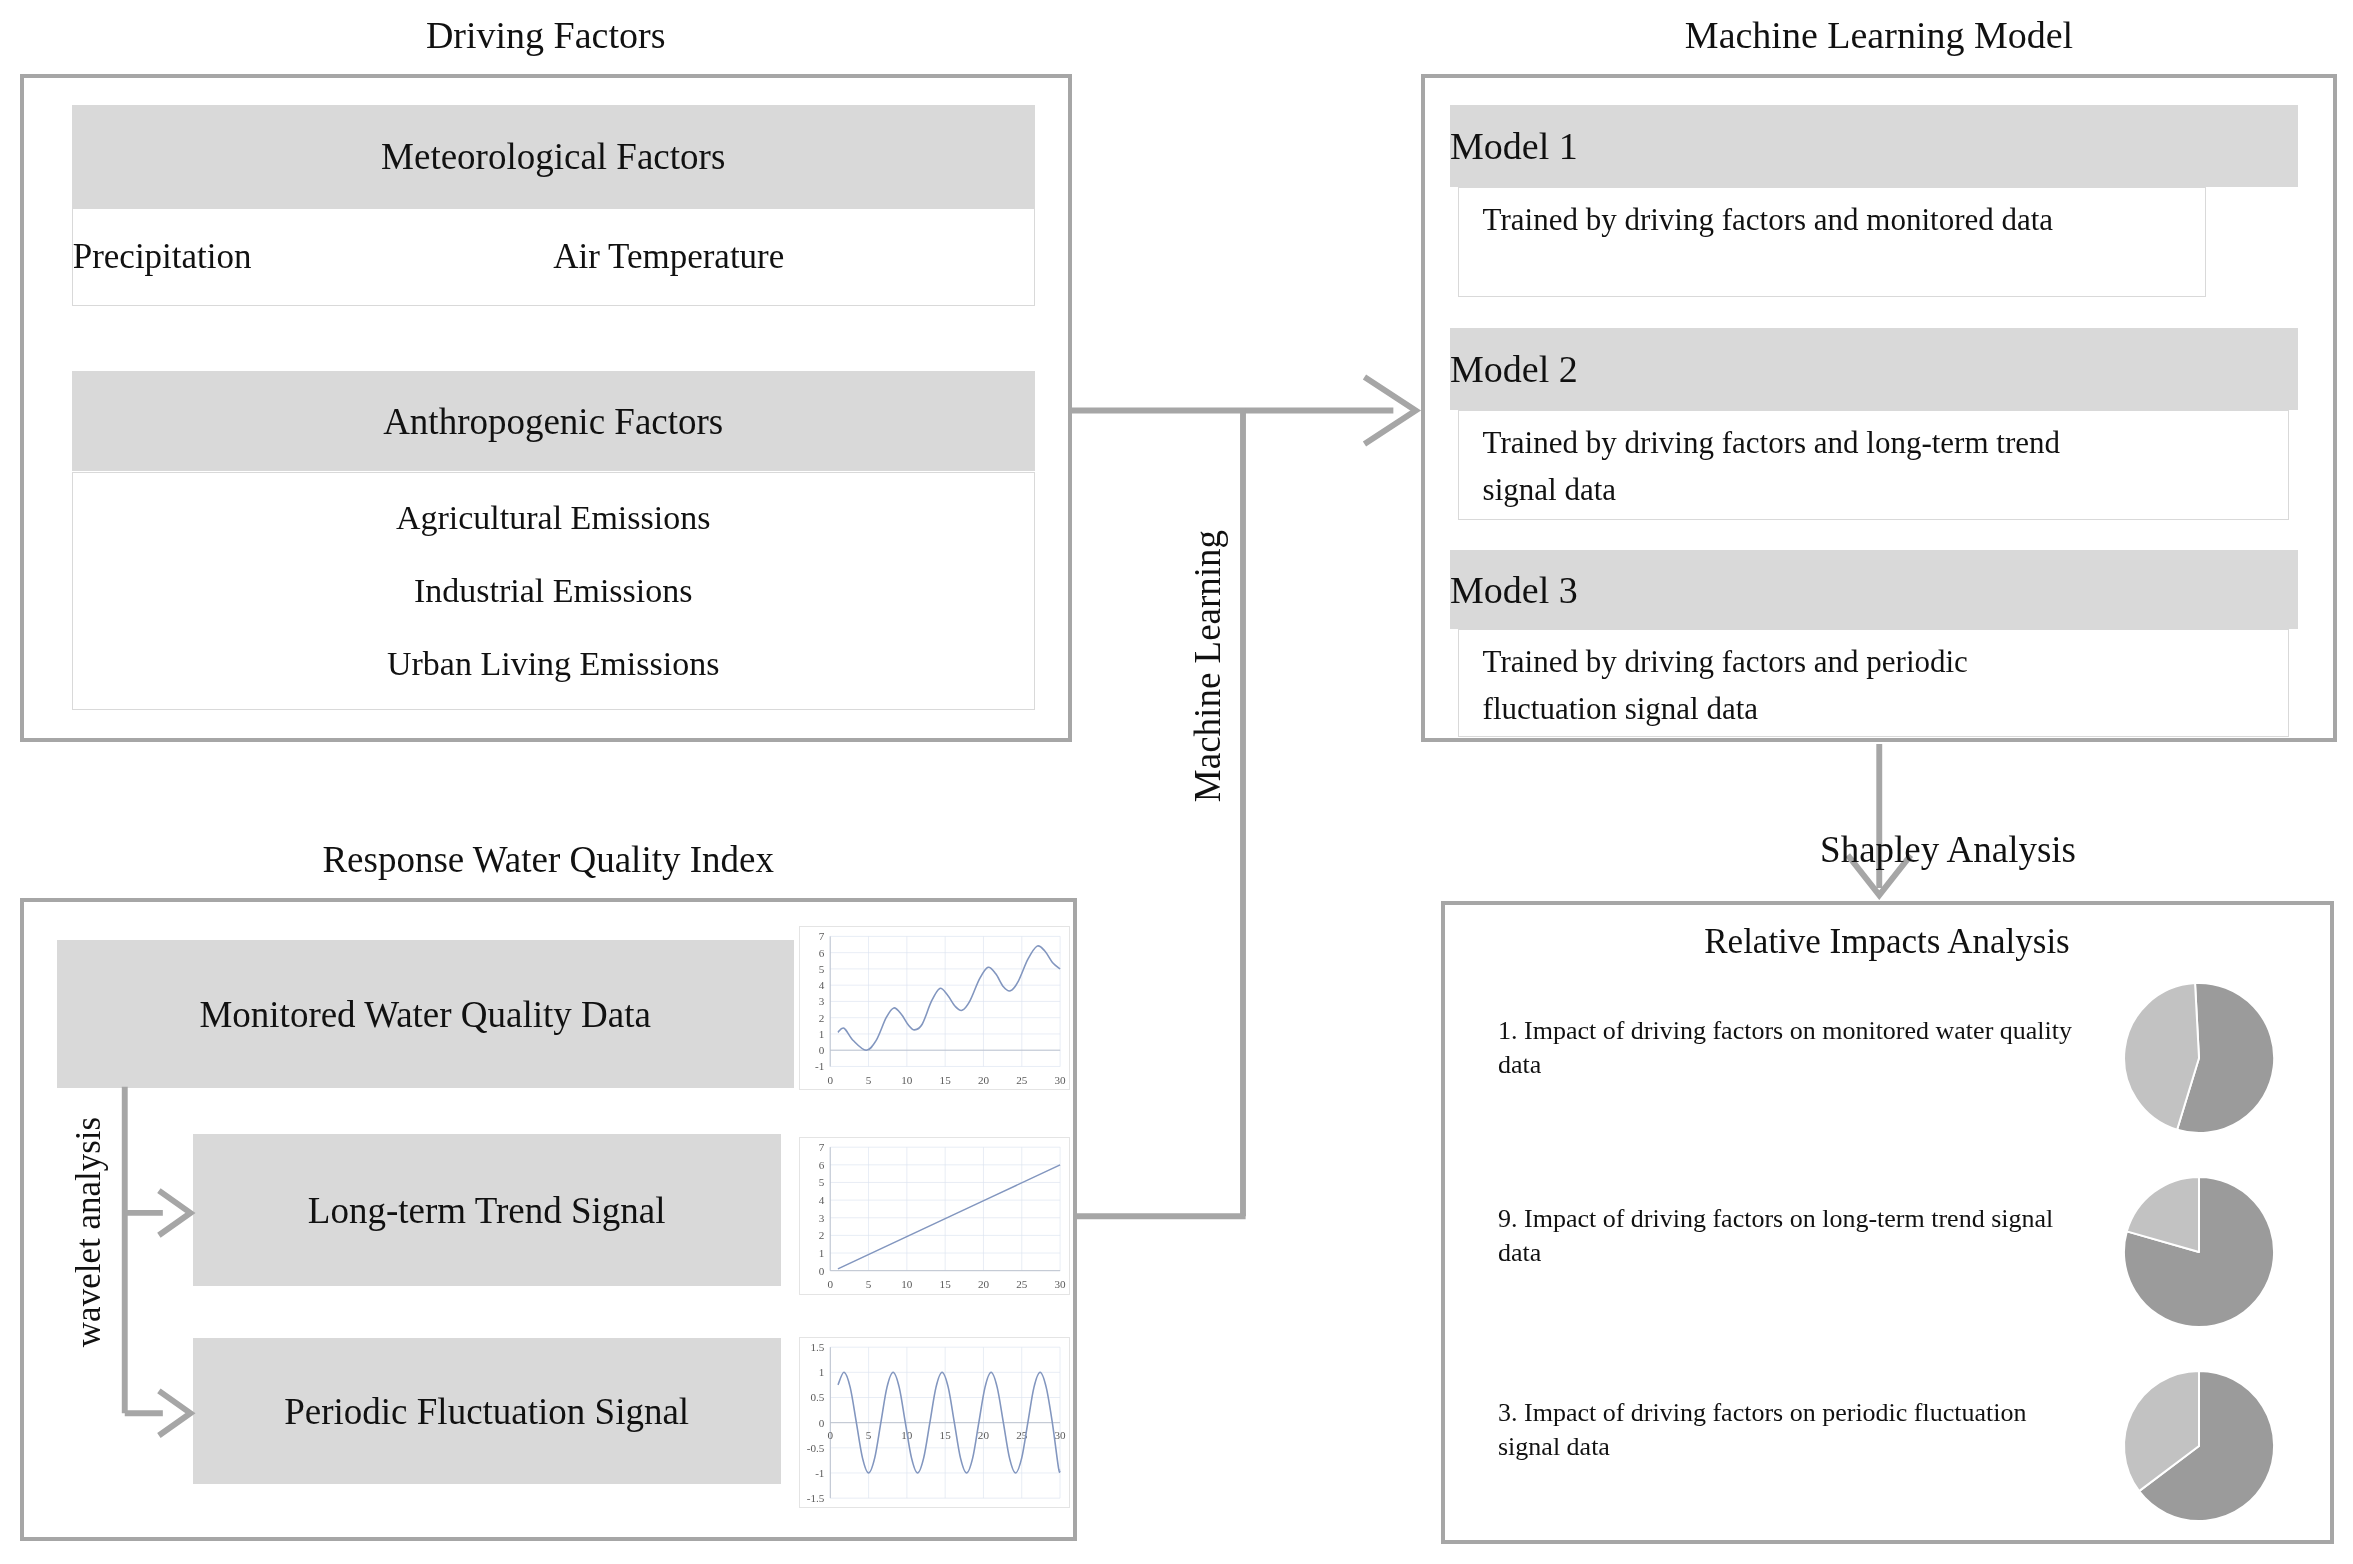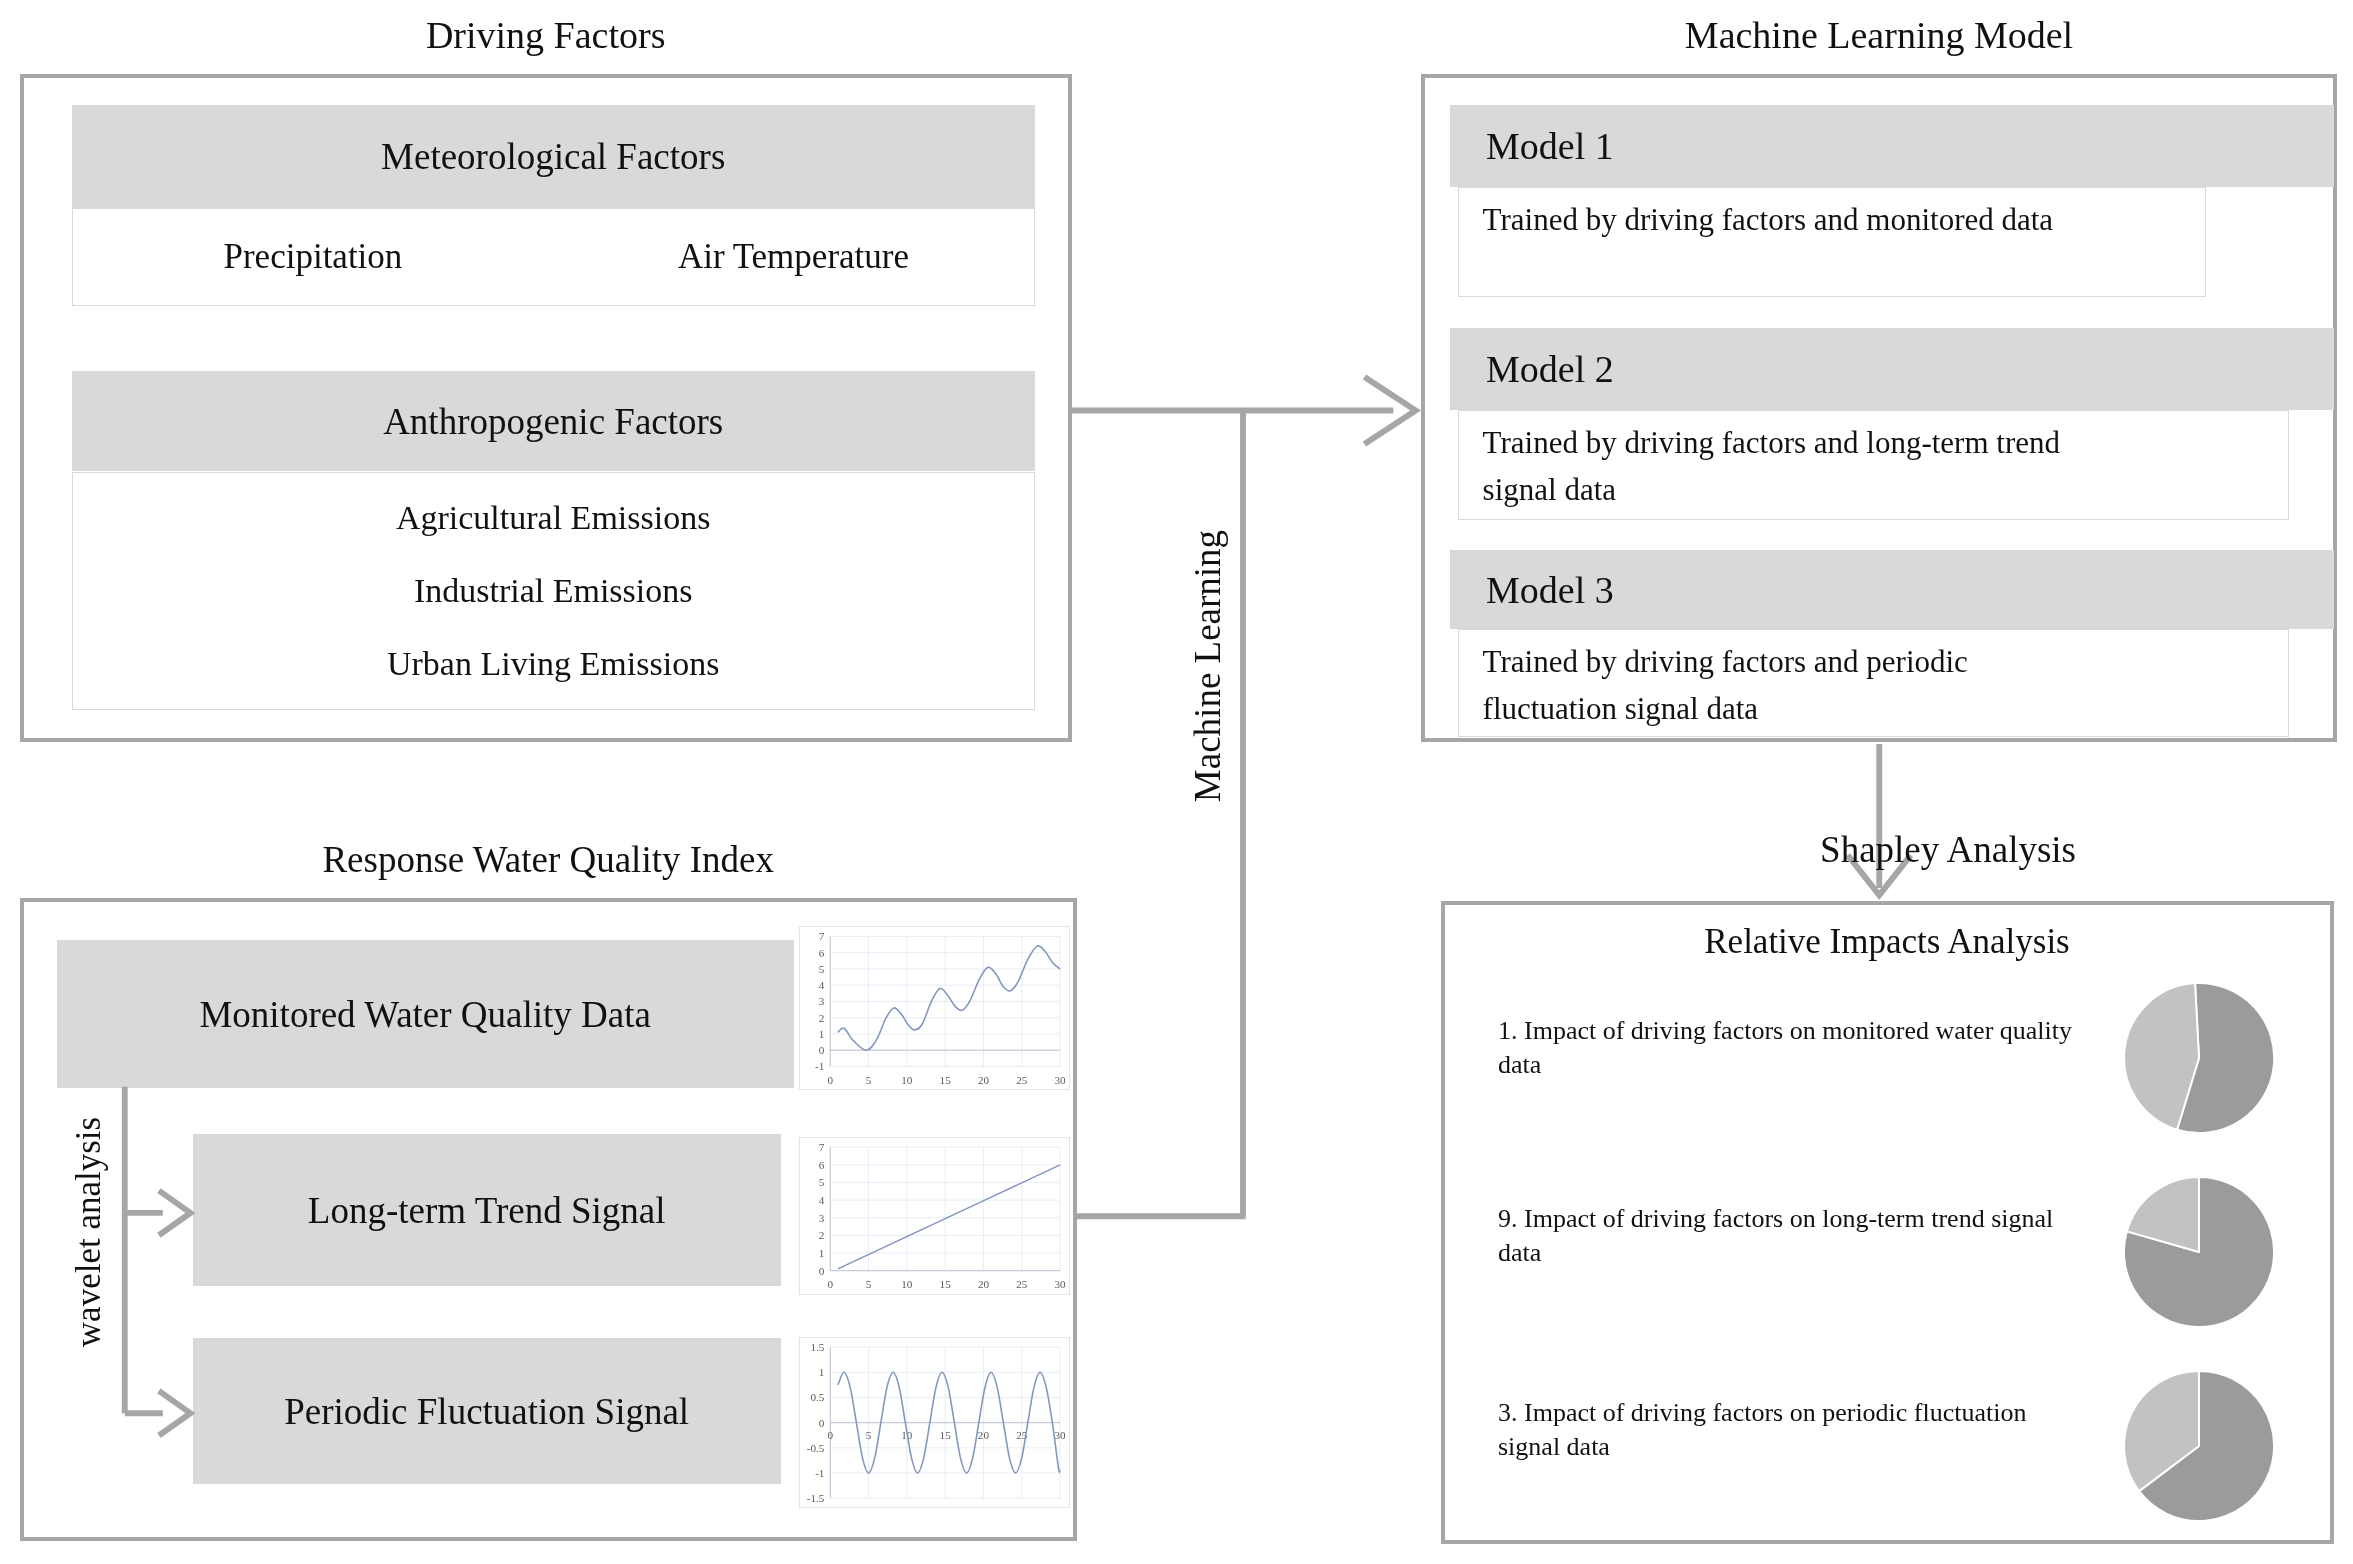--- a/index.html
+++ b/index.html
@@ -5,24 +5,24 @@
   html,body{margin:0;padding:0;background:#ffffff;}
   body{font-family:"Liberation Serif","DejaVu Serif",serif;color:#111;}
   #canvas{position:relative;width:2354px;height:1565px;background:#fff;overflow:hidden;}
   .abs{position:absolute;}
   .outer-box{position:absolute;border:4.6px solid #a6a6a6;background:#fff;box-sizing:border-box;}
   .sec-title{position:absolute;text-align:center;font-size:38px;line-height:53px;}
   .gray-bar{position:absolute;background:#d9d9d9;display:flex;align-items:center;justify-content:center;}
   .white-panel{position:absolute;background:#fff;border:1.3px solid #d9d9d9;box-sizing:border-box;}
   .hdr-text{font-size:37px;}
   .met-row{display:flex;align-items:center;}
-  .met-row span{flex:1;text-align:center;font-size:35px;}
+  .met-row span{flex:1;text-align:left;font-size:35px;}
   .anthro-col{display:flex;flex-direction:column;justify-content:space-around;align-items:center;padding:9.2px 0;}
   .anthro-col span{font-size:34px;}
-  .model-hdr{justify-content:flex-start;padding-left:36px;font-size:38px;}
+  .model-hdr{justify-content:flex-start;font-size:38px;}
   .model-body{font-size:31px;line-height:1.5;padding:9.2px 0 0 23.6px;}
   .model-body div{max-width:617px;}
   .signal-bar{font-size:37px;}
   .chart-panel{position:absolute;background:#fff;border:1.3px solid #e4e4e4;box-sizing:border-box;}
   .impact-item{position:absolute;font-size:26px;line-height:1.32;width:578px;}
   .vert-label{position:absolute;white-space:nowrap;transform:translate(-50%,-50%) rotate(-90deg);}
   .tick{font-family:"Liberation Serif","DejaVu Serif",serif;font-size:17px;fill:#5a5a5a;}
   svg{display:block;}
   .overlay{position:absolute;left:0;top:0;pointer-events:none;}
 </style>

